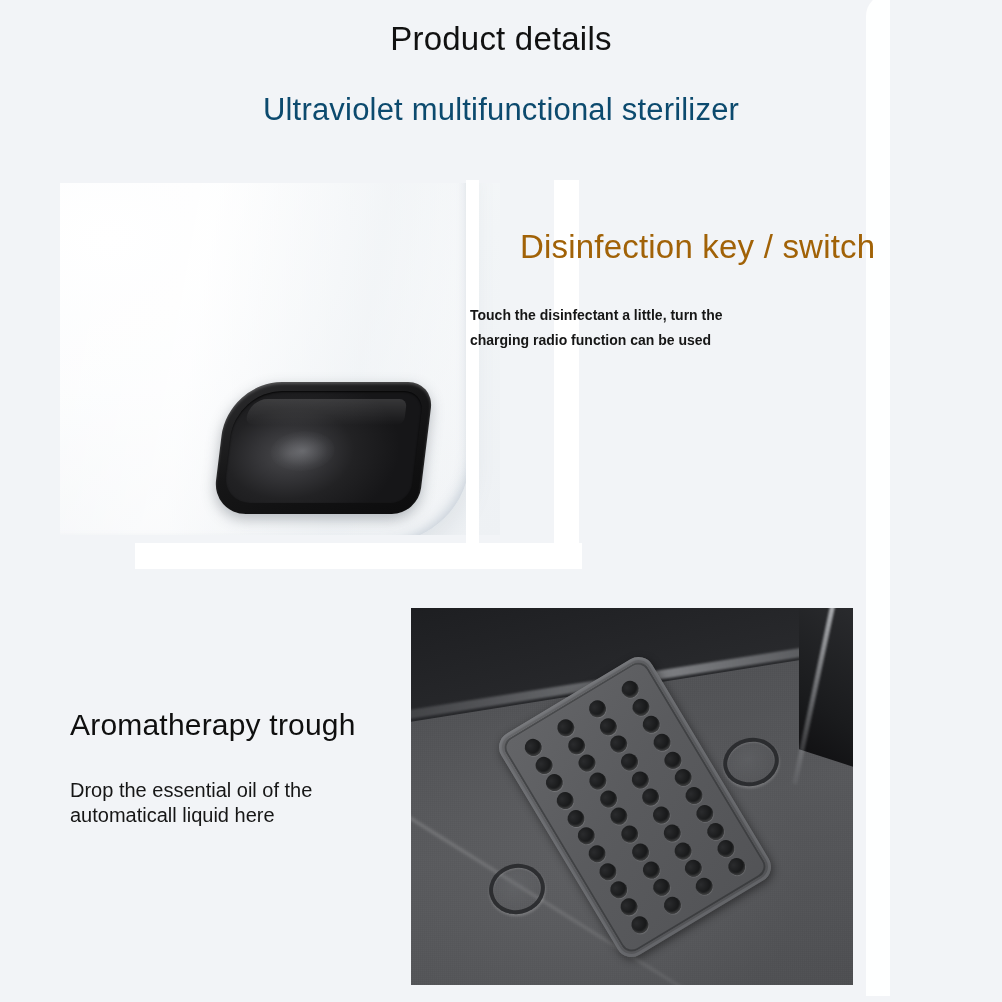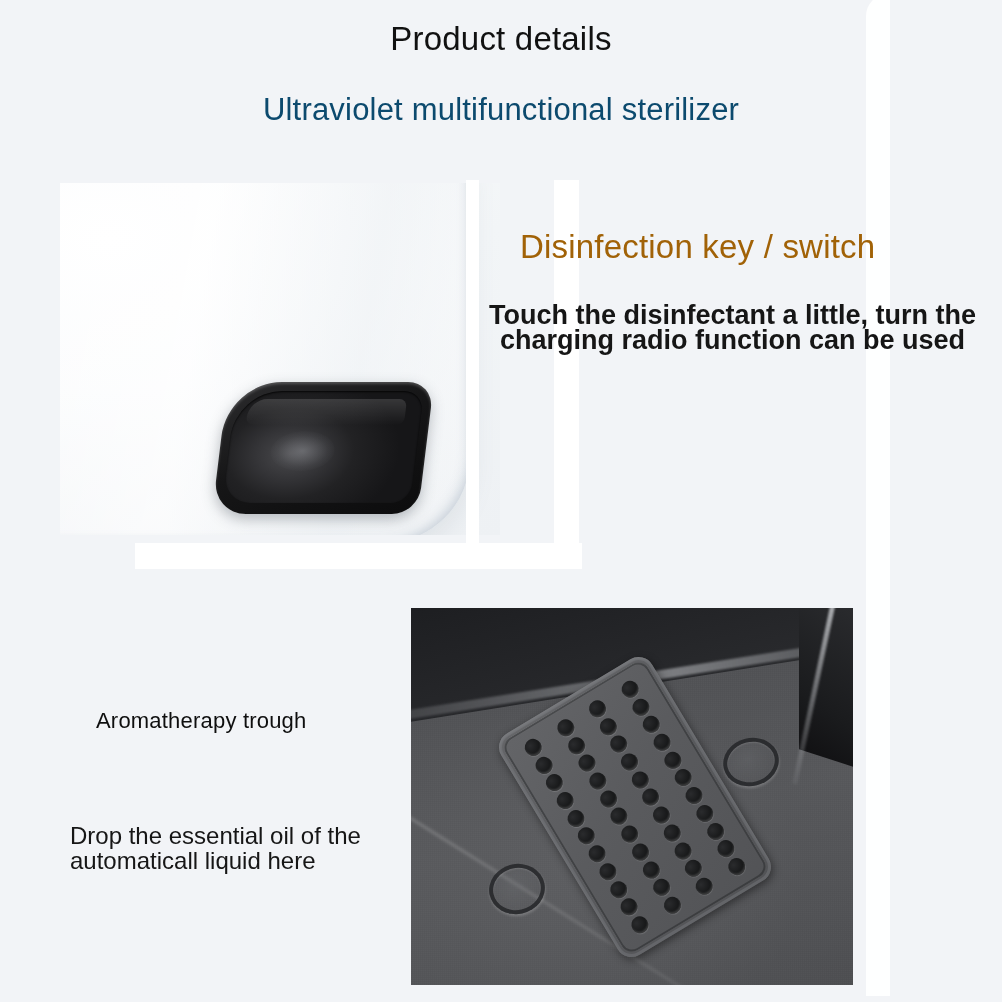--- a/index.html
+++ b/index.html
@@ -191,50 +191,48 @@
     font-weight: 400;
     color: #a16207;
     letter-spacing: .2px;
     white-space: nowrap;
   }
   .sec1-body {
     position: absolute;
     left: 470px;
     top: 303px;
     width: 525px;
-    text-align: center;
-    font-size: 27px;
+    text-align: left;
+    font-size: 14px;
     line-height: 25px;
     font-weight: 600;
     color: #161616;
   }
   .sec1-body .ln { display: block; white-space: nowrap; }
 
   
   .sec2-heading {
     position: absolute;
     left: 70px;
     top: 708px;
     width: 420px;
-    font-size: 22px;
+    font-size: 30px;
     font-weight: 400;
     color: #0f0f0f;
     letter-spacing: .2px;
-    margin-left: 26px;
   }
   .sec2-body {
     position: absolute;
     left: 70px;
     top: 778px;
     width: 330px;
-    font-size: 24px;
+    font-size: 20px;
     line-height: 24.5px;
     font-weight: 500;
     color: #161616;
-    margin-top: 46px;
   }
   .sec2-body .ln { display: block; white-space: nowrap; }
 
   
   .photo-bottom {
     position: absolute;
     left: 411px;
     top: 608px;
     width: 442px;
     height: 377px;

